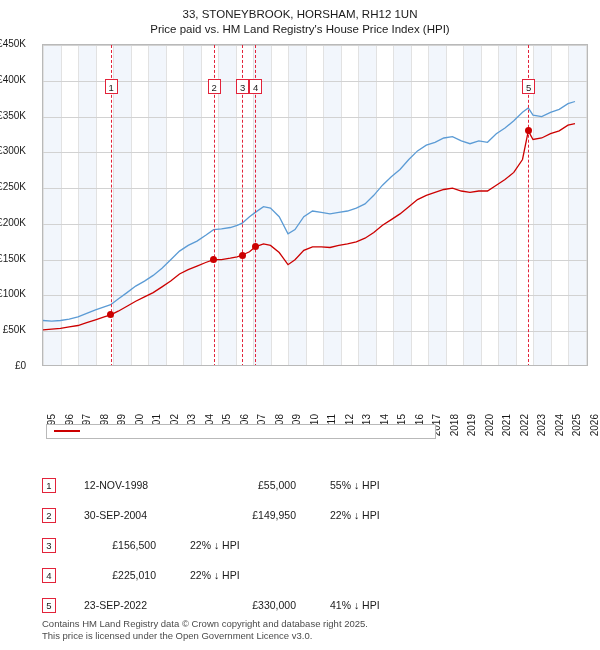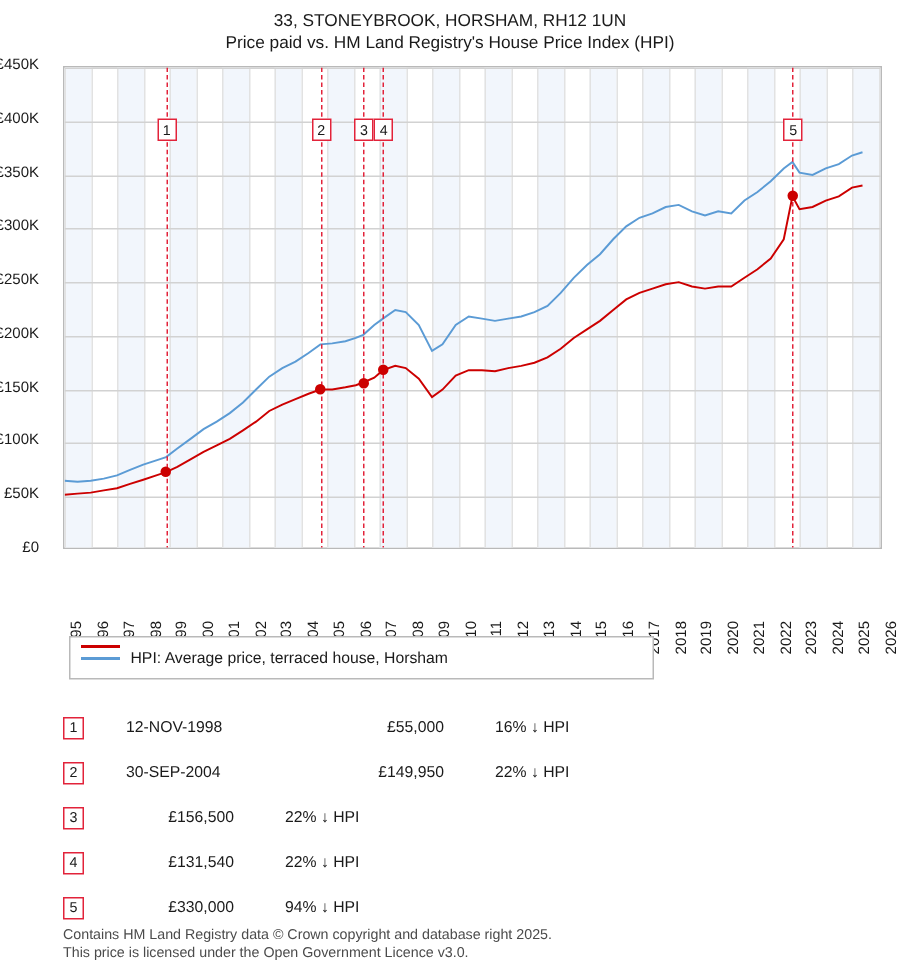--- a/index.html
+++ b/index.html
@@ -329,53 +329,50 @@
         <div class="ytick-label" style="top: 71.5556px;">£350K</div>
         <div class="ytick-label" style="top: 35.7778px;">£400K</div>
         <div class="ytick-label" style="top: 0px;">£450K</div>
       </div>
   </div>
 
   <div class="legend">
     <div class="legend-row">
       <span class="legend-swatch"></span>
     </div>
-    <div class="legend-row">
-      <span class="legend-swatch hpi"></span>
-      <span>HPI: Average price, terraced house, Horsham</span>
-    </div>
   </div>
 
   <div class="events" id="events">
       <div class="event-row">
         <div class="event-num">1</div>
         <div class="event-date">12-NOV-1998</div>
         <div class="event-price">£55,000</div>
-        <div class="event-delta">16% ↓ HPI</div>
+        <div class="event-delta">55% ↓ HPI</div>
       </div>
       <div class="event-row">
         <div class="event-num">2</div>
         <div class="event-date">30-SEP-2004</div>
         <div class="event-price">£149,950</div>
         <div class="event-delta">22% ↓ HPI</div>
       </div>
       <div class="event-row">
         <div class="event-num">3</div>
         <div class="event-price">£156,500</div>
         <div class="event-delta">22% ↓ HPI</div>
       </div>
       <div class="event-row">
         <div class="event-num">4</div>
-        <div class="event-price">£131,540</div>
+        <div class="event-price">£225,010</div>
         <div class="event-delta">22% ↓ HPI</div>
       </div>
       <div class="event-row">
         <div class="event-num">5</div>
+        <div class="event-date">23-SEP-2022</div>
         <div class="event-price">£330,000</div>
-        <div class="event-delta">94% ↓ HPI</div>
+        <div class="event-delta">41% ↓ HPI</div>
       </div>
     </div>
 
   <div class="footer">
     <div>Contains HM Land Registry data © Crown copyright and database right 2025.</div>
     <div>This price is licensed under the Open Government Licence v3.0.</div>
   </div>
 
 </div>
 

